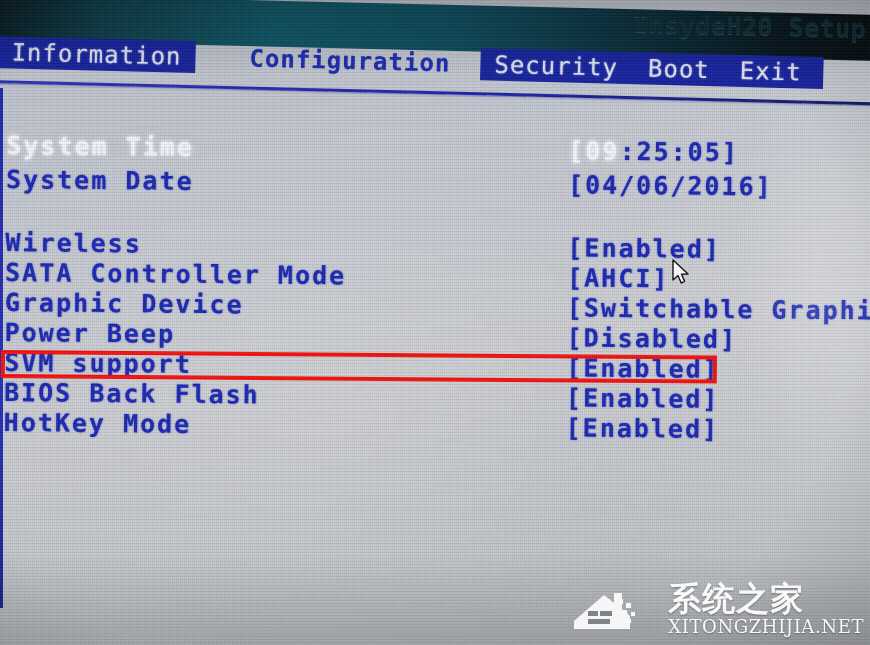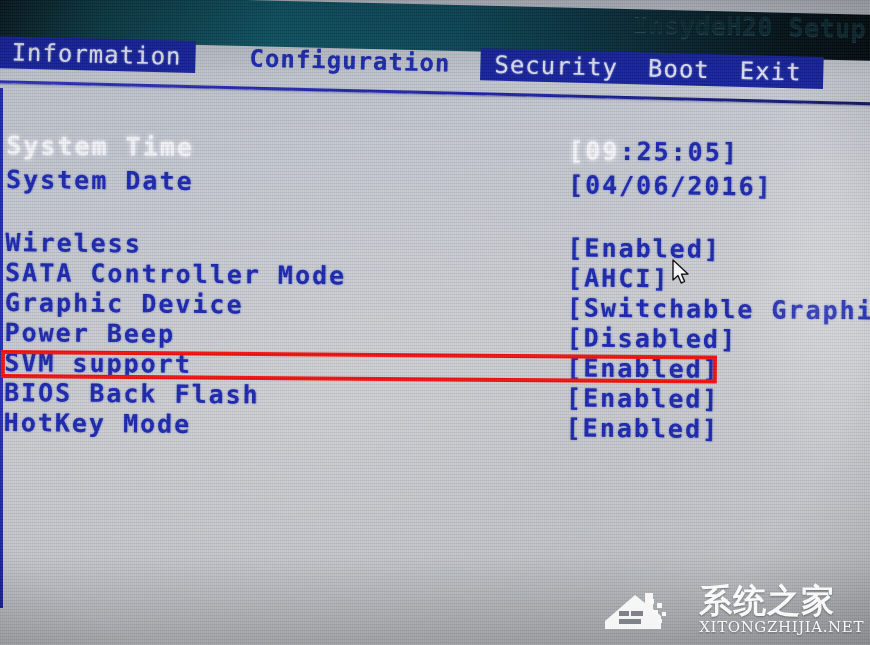--- a/index.html
+++ b/index.html
@@ -236,21 +236,21 @@
   #wm-cn {
     font-family: "DejaVu Sans", "Liberation Sans", sans-serif;
     font-size: 33px;
     font-weight: bold;
     color: #ffffff;
     letter-spacing: 1px;
     text-shadow: 0 1px 2px rgba(0,0,0,0.35);
   }
   #wm-en {
     font-family: "DejaVu Serif", "Liberation Serif", serif;
-    font-size: 15px;
+    font-size: 18px;
     color: #ffffff;
     letter-spacing: 0.6px;
     margin-top: 3px;
     text-shadow: 0 1px 2px rgba(0,0,0,0.35);
   }
 
   
   #glare {
     position: absolute;
     right: -40px; top: 60px;

